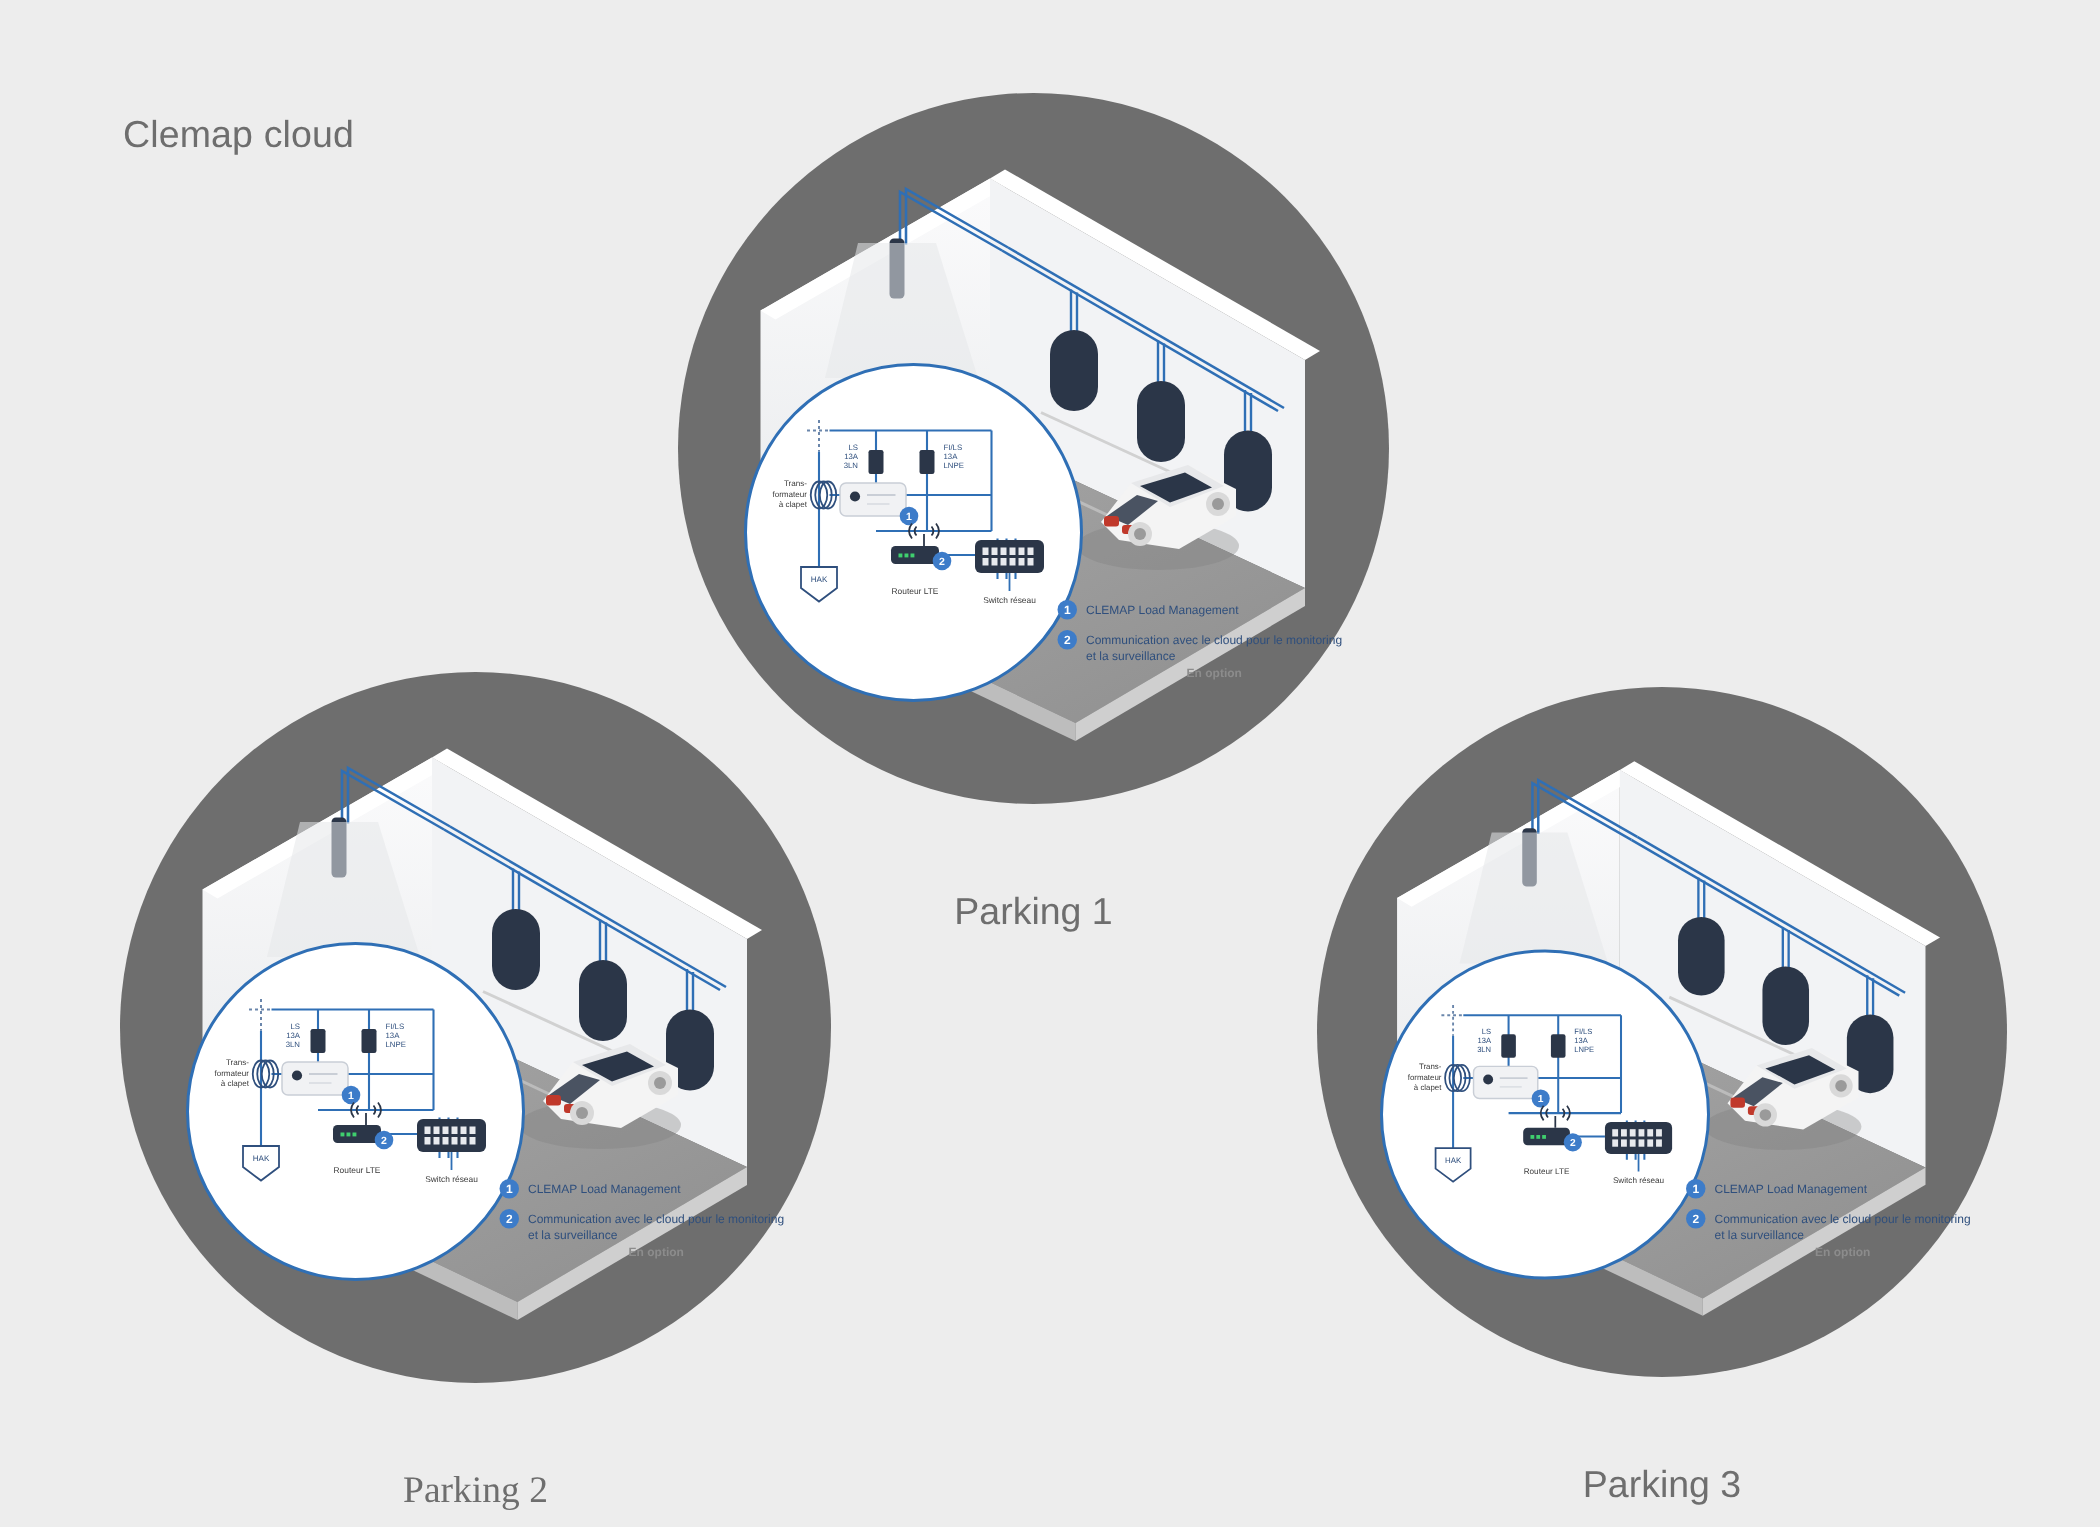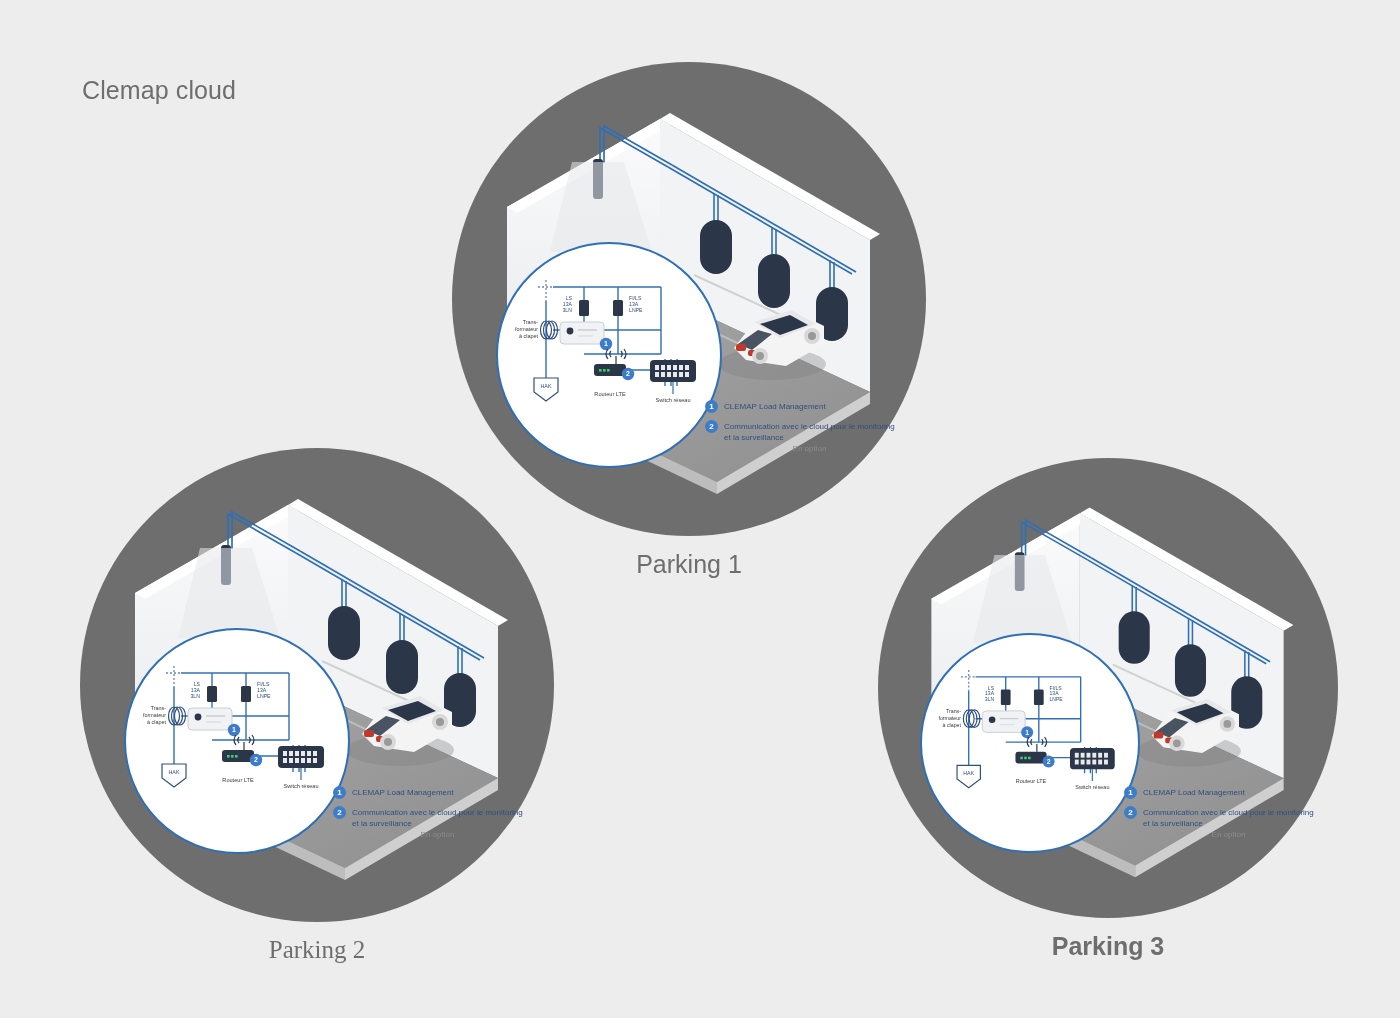--- a/index.html
+++ b/index.html
@@ -20,42 +20,42 @@
   }
 
   
   .parking{position:absolute;}
   .disc{
     position:absolute;left:0;top:0;border-radius:50%;
     background:#6e6e6e;overflow:hidden;
   }
   .parking-caption{
     position:absolute;text-align:center;white-space:nowrap;
-    font-size:25px;color:#6e6e6e;font-weight:400;
+    font-size:25px;color:#6e6e6e;font-weight:400;margin-top:44px;
   }
 
   
   .inset{
     position:absolute;border-radius:50%;
     background:#ffffff;border:2px solid #2f6fb5;
     box-sizing:border-box;overflow:hidden;
   }
   .inset svg{display:block;position:absolute;left:0;top:0;}
 
   
   .legend{position:absolute;}
   .legend-row{display:flex;align-items:flex-start;margin-bottom:7px;}
   .badge{
     flex:0 0 auto;border-radius:50%;
     background:#3d7cc9;color:#fff;
     display:flex;align-items:center;justify-content:center;
     font-weight:700;box-sizing:border-box;
   }
   .legend-text{color:#2f4f7d;}
-  .legend-sub{color:#8c8c8c;}
+  .legend-sub{color:#8c8c8c;font-weight:bold;}
 </style>
 </head>
 <body>
 
 <div class="stage">
 
   <div class="title-block">
     <div class="title-line">Clemap cloud</div>
   </div>
 
@@ -573,16 +573,16 @@
       </div>
       <div class="legend-row">
         <div class="badge" style="width:13px;height:13px;font-size:8px;margin-right:6px;">2</div>
         <div>
           <div class="legend-text" style="padding-top:1px;">Communication avec le cloud pour le monitoring et la surveillance</div>
           <div class="legend-sub" style="text-align:center;">En option</div>
         </div>
       </div>
     </div>
 
-    <div class="parking-caption" style="left:0;top:474px;width:460px;font-weight:bold;">Parking 3</div>
+    <div class="parking-caption" style="left:0;top:474px;width:460px;">Parking 3</div>
   </div>
 
 </div>
 
 </body></html>

